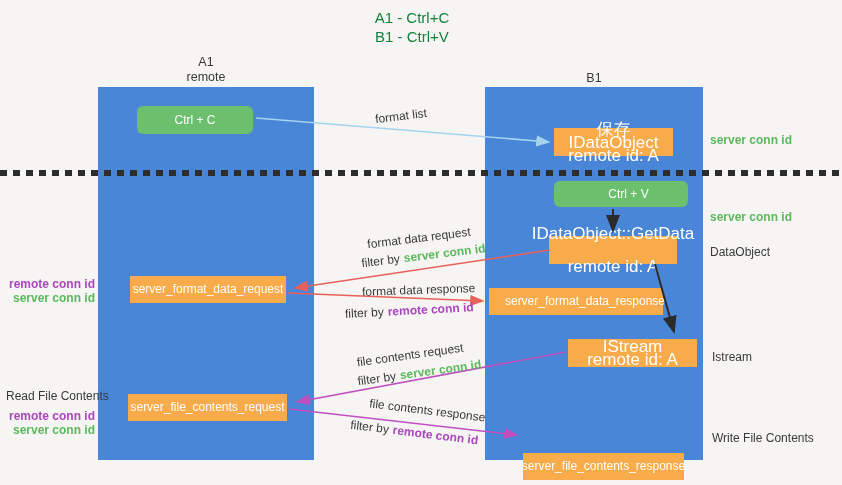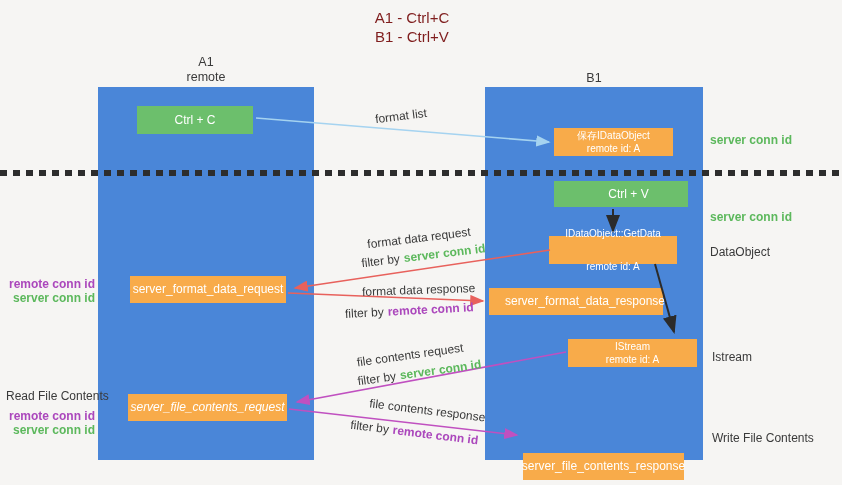--- a/index.html
+++ b/index.html
@@ -1,27 +1,27 @@
 <!DOCTYPE html>
 <html><head>
 <meta charset="utf-8">
 <style>
   html,body{margin:0;padding:0;}
   body{font-family:"Liberation Sans","DejaVu Sans",sans-serif;background:#f6f5f3;}
   #stage{position:relative;width:842px;height:485px;background:#f6f5f3;overflow:hidden;}
   .abs{position:absolute;}
-  .title{width:180px;left:322px;top:8px;text-align:center;font-size:15px;line-height:19px;color:#7f1d1d;}
+  .title{width:180px;left:322px;top:8px;text-align:center;font-size:15px;line-height:19px;color:#15803d;}
   .col-header{text-align:center;font-size:12.5px;line-height:15px;color:#3a3a3a;top:55px;}
   .col-rect{top:87px;height:373px;background:#4a86d8;}
   .sep{left:0;top:170px;width:842px;height:6px;
        background:repeating-linear-gradient(to right,#2d2d2d 0 7px,transparent 7px 13px);}
   .box{display:flex;flex-direction:column;align-items:center;justify-content:center;
        color:#ffffff;text-align:center;}
-  .box.green{background:#6cbf6c;font-size:12px;}
-  .box.orange{background:#f8ab4a;font-size:10px;line-height:13px;}
+  .box.green{background:#6cbf6c;font-size:12px;border-radius:6px;}
+  .box.orange{background:#f8ab4a;font-size:17px;line-height:13px;}
   .box.single{font-size:12px;}
   .side-label{font-size:12px;color:#3a3a3a;white-space:nowrap;}
   .side-label.bold{font-weight:bold;font-size:12px;}
   .green-text{color:#5cb85c;font-weight:bold;}
   .purple-text{color:#ab47bc;font-weight:bold;}
   .pair{width:87px;text-align:right;font-size:12px;line-height:14px;font-weight:bold;white-space:nowrap;}
   .arrow-label{font-size:12px;color:#3a3a3a;text-align:center;white-space:nowrap;}
   .arrow-label .green-text,.arrow-label .purple-text{margin-left:4px;}
   svg.arrows{left:0;top:0;pointer-events:none;}
 </style>
@@ -73,21 +73,21 @@
 
   <div class="abs box orange single" style="left:489px;top:288px;width:156px;height:27px;padding-left:18px;">
     <div>server_format_data_response</div>
   </div>
 
   <div class="abs box orange" style="left:568px;top:339px;width:129px;height:28px;">
     <div>IStream</div>
     <div>remote id: A</div>
   </div>
 
-  <div class="abs box orange single" style="left:128px;top:394px;width:159px;height:27px;font-style:italic;">
+  <div class="abs box orange single" style="left:128px;top:394px;width:159px;height:27px;">
     <div>server_file_contents_request</div>
   </div>
 
   <div class="abs box orange single" style="left:523px;top:426px;width:161px;height:27px;margin-top:27px;">
     <div>server_file_contents_response</div>
   </div>
 
   <svg class="abs arrows" width="842" height="485" viewBox="0 0 842 485">
     <defs>
       <marker id="m-blue" markerWidth="9" markerHeight="7" refX="8" refY="3.5" orient="auto">

